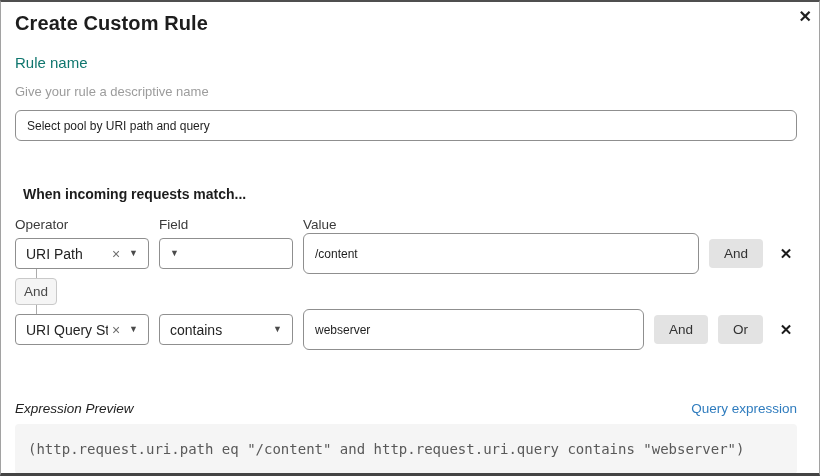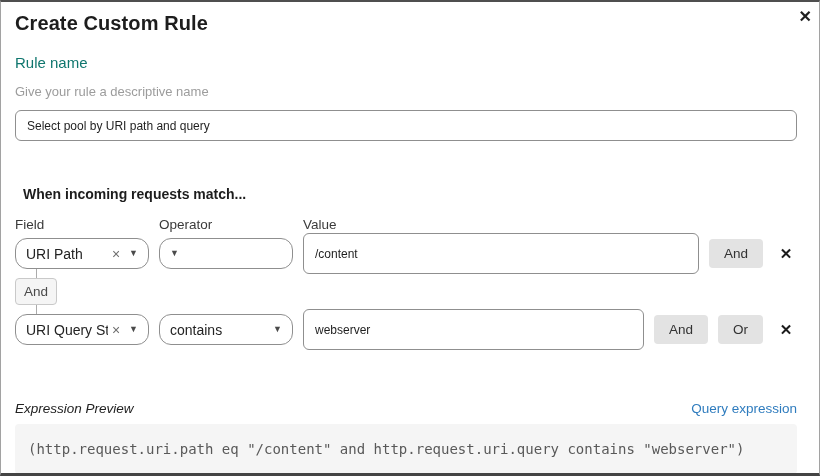--- a/index.html
+++ b/index.html
@@ -89,21 +89,21 @@
     display: flex;
     align-items: center;
     gap: 10px;
     height: 31px;
   }
   .dropdown {
     flex: none;
     width: 134px;
     height: 31px;
     border: 1px solid #8f8f8f;
-    border-radius: 12px;
+    border-radius: 4px;
     background: #fff;
     display: flex;
     align-items: center;
     padding: 0 10px;
     font-size: 14px;
     color: #232323;
     cursor: pointer;
   }
   .dropdown .dd-text {
     flex: 1;
@@ -211,22 +211,22 @@
 
   <h1 class="dialog-title">Create Custom Rule</h1>
 
   <div class="rule-name-label">Rule name</div>
   <div class="rule-name-helper">Give your rule a descriptive name</div>
   <input class="text-input rule-name-input" type="text" value="Select pool by URI path and query" style="">
 
   <h2 class="match-heading">When incoming requests match...</h2>
 
   <div class="col-labels">
+    <span class="col-narrow">Operator</span>
     <span class="col-narrow">Field</span>
-    <span class="col-narrow">Operator</span>
     <span>Value</span>
   </div>
 
   <div class="match-row">
     <div class="dropdown">
       <span class="dd-text">URI Path</span>
       <span class="dd-clear">×</span>
       <span class="dd-caret">▼</span>
     </div>
     <div class="dropdown">

